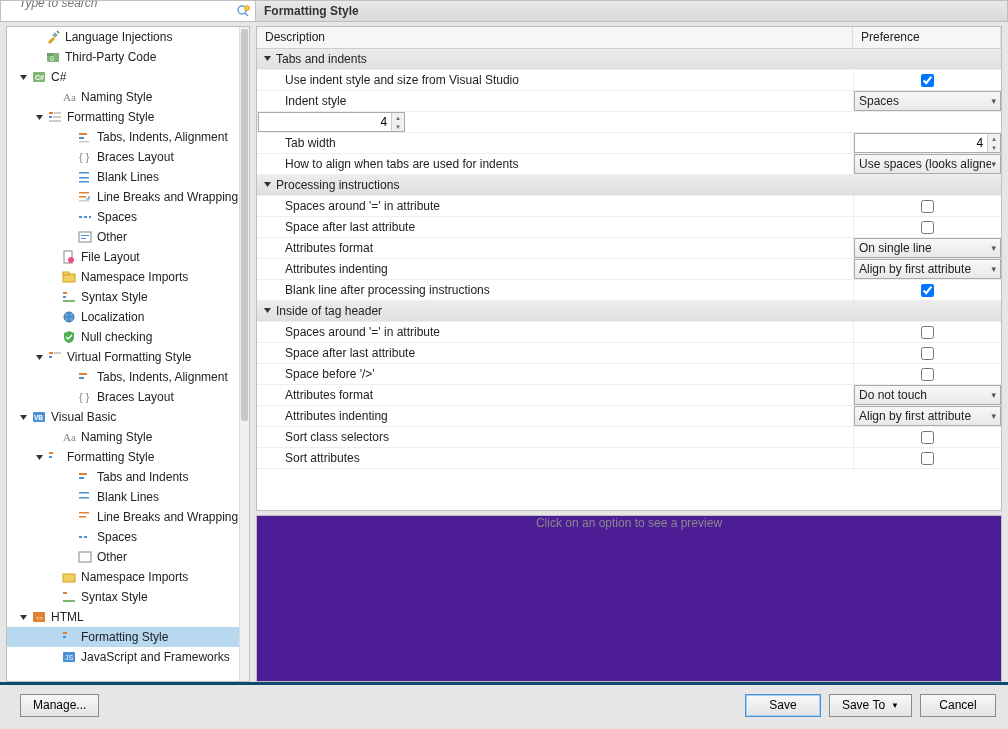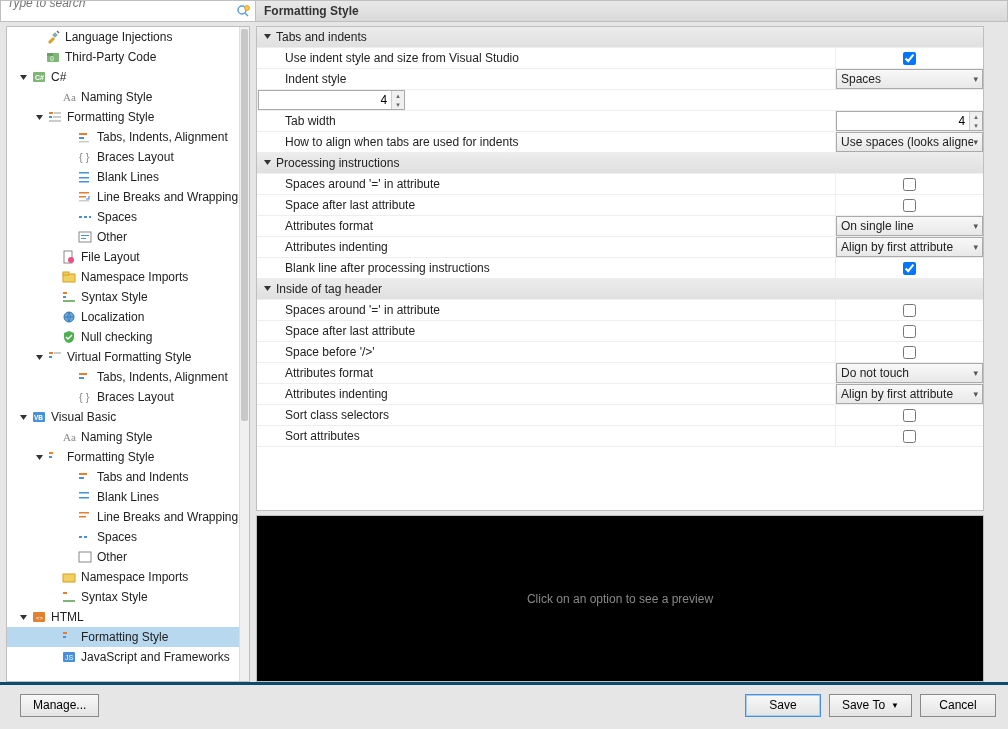--- a/index.html
+++ b/index.html
@@ -1,23 +1,23 @@
 <!DOCTYPE html>
 <html><head>
 <meta charset="utf-8">
 <style>
 * { box-sizing: border-box; margin: 0; padding: 0; }
 body { font-family: "Segoe UI", Tahoma, sans-serif; font-size: 12px; color: #222; background: #e6e6e6; width: 1008px; height: 729px; overflow: hidden; }
 .app { display: flex; flex-direction: column; width: 1008px; height: 729px; }
 .top-row { display: flex; height: 22px; }
 .search-box { display: flex; align-items: center; width: 256px; height: 22px; background: #fff; border: 1px solid #bfbfbf; position: relative; }
-.search-box input { border: none; outline: none; width: 100%; height: 100%; font-size: 12px; padding: 0 22px 16px 6px; color: #888; font-style: italic; }
+.search-box input { border: none; outline: none; width: 100%; height: 100%; font-size: 12px; padding: 0 22px 16px 6px; color: #888; font-style: italic; margin-left: 12px; }
 .search-box .ico { position: absolute; right: 4px; top: 2px; width: 16px; height: 16px; }
 .panel-title { flex: 1; height: 22px; background: linear-gradient(#e8e8e8,#d9d9d9); border: 1px solid #bfbfbf; border-left: none; display: flex; align-items: center; padding: 0 8px; font-weight: bold; color: #333; }
-.body-row { display: flex; height: 660px; padding: 4px 24px 0 6px; gap: 6px; }
+.body-row { display: flex; height: 660px; padding: 4px 6px 0 6px; gap: 6px; }
 .tree-panel { width: 244px; border: 1px solid #bfbfbf; background: #fff; position: relative; overflow: hidden; }
 .tree-scroll { position: absolute; top: 0; left: 0; right: 10px; bottom: 0; overflow-y: auto; }
 .tree-scroll::-webkit-scrollbar { width: 0; }
 .vscroll { position: absolute; right: 0; top: 0; bottom: 0; width: 10px; background: #f0f0f0; border-left: 1px solid #ddd; }
 .vscroll-thumb { position: absolute; left: 1px; right: 1px; top: 2px; height: 60%; background: #c8c8c8; border-radius: 2px; }
 .tree ul { list-style: none; }
 .tree li { white-space: nowrap; }
 .tree .row { display: flex; align-items: center; height: 20px; cursor: default; }
 .tree .row.sel { background: #b7d8ef; }
 .tree .exp { width: 12px; height: 12px; display: inline-flex; align-items: center; justify-content: center; margin-right: 2px; }
@@ -45,21 +45,21 @@
 .grow.item .cell-pref.wide { justify-content: stretch; }
 .chk { width: 13px; height: 13px; }
 .combo { width: 100%; height: 20px; border: 1px solid #aaa; background: linear-gradient(#f8f8f8,#e8e8e8); font-size: 12px; padding: 0 4px; display: flex; align-items: center; justify-content: space-between; }
 .combo .caret { font-size: 9px; color: #555; }
 .spin { width: 100%; height: 20px; border: 1px solid #aaa; display: flex; align-items: center; }
 .spin input { border: none; outline: none; width: 100%; text-align: right; font-size: 12px; padding: 0 4px; }
 .spin .arrows { width: 14px; height: 18px; display: flex; flex-direction: column; border-left: 1px solid #ccc; }
 .spin .arrows span { flex: 1; font-size: 7px; text-align: center; line-height: 9px; color: #666; background: #f0f0f0; }
 .gexp svg { width: 9px; height: 9px; }
 
-.preview-panel { height: 167px; border: 1px solid #bfbfbf; background: #000000; display: flex; align-items: center; justify-content: center; color: #888; font-size: 12px; }
+.preview-panel { height: 167px; border: 1px solid #bfbfbf; background: #4c1d95; display: flex; justify-content: center; color: #888; font-size: 12px; }
 
 .footer { height: 43px; display: flex; align-items: center; padding: 0 12px; border-top: 3px solid #0c4a6e; background: #e6e6e6; }
 .footer .spacer { flex: 1; }
 .btn { height: 23px; min-width: 76px; padding: 0 12px; border: 1px solid #8a8a8a; background: linear-gradient(#f8f8f8,#e4e4e4); font-size: 12px; cursor: pointer; margin-left: 8px; display: inline-flex; align-items: center; justify-content: center; gap: 6px; }
 .btn.primary { border: 1px solid #4a90d9; box-shadow: 0 0 0 1px #a8cdef inset; }
 .btn .caret { font-size: 8px; }
 </style>
 </head>
 <body>
 
@@ -487,20 +487,24 @@
           </ul>
         </div>
       </div>
       <div class="vscroll">
           <div class="vscroll-thumb"></div>
         </div>
     </div>
 
     <div class="right-panel">
       <div class="grid-panel">
+        <div class="grid-header">
+          <div class="col col-desc">Description</div>
+          <div class="col col-pref">Preference</div>
+        </div>
         <div class="grid-body">
           <div class="grow group">
               <span class="gexp"><svg viewBox="0 0 9 9">
                   <path d="M1 2 L8 2 L4.5 7 Z" fill="#333"></path>
                 </svg></span>
               <span class="glabel">Tabs and indents</span>
             </div>
           <div class="grow item">
               <div class="cell-desc">Use indent style and size from Visual Studio</div>
               <div class="cell-pref">

